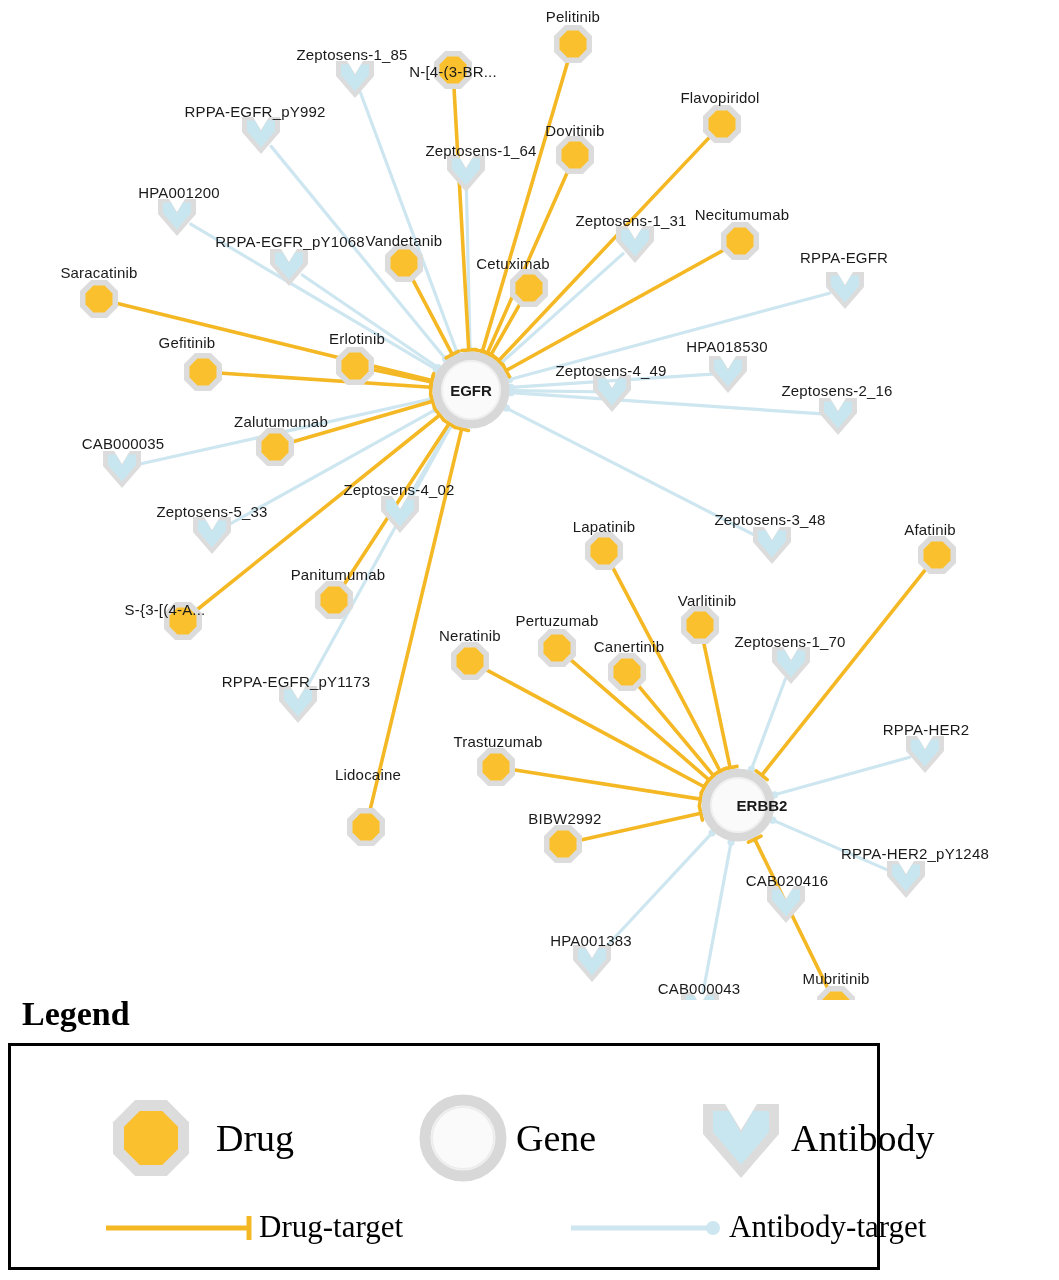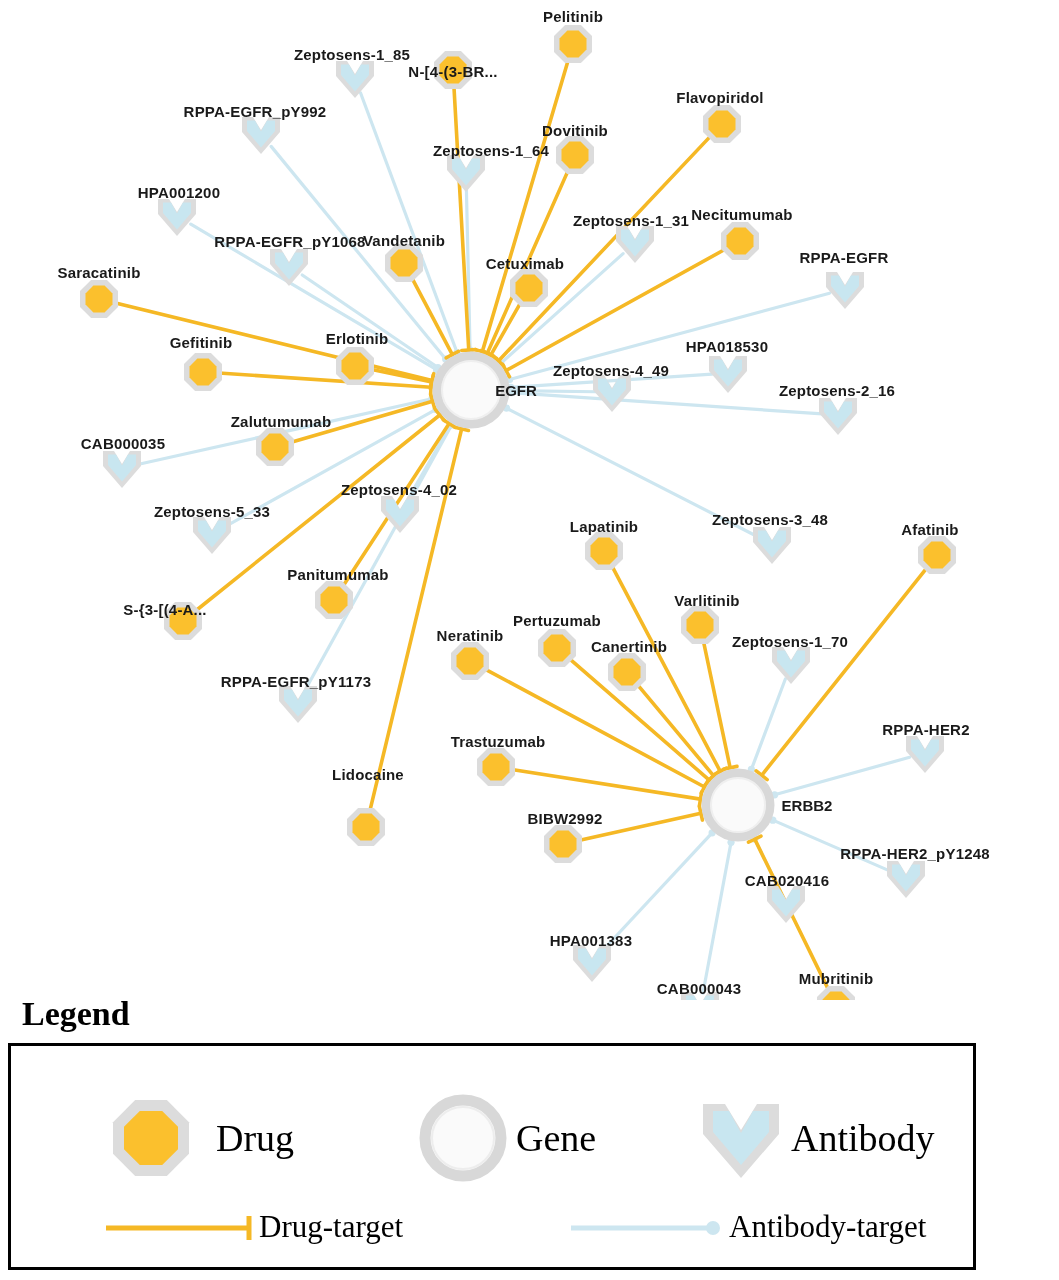--- a/index.html
+++ b/index.html
@@ -17,51 +17,50 @@
   #network {
     position: absolute;
     left: 0; top: 0;
     width: 1059px;
     height: 1000px;
   }
   .node-label {
     position: absolute;
     font-family: "Liberation Sans", sans-serif;
     font-size: 15px;
-    font-weight: bold;
+    font-weight: normal;
     color: #1a1a1a;
     white-space: nowrap;
     transform: translate(-50%, -50%);
     letter-spacing: 0.2px;
   }
   .gene-label {
     position: absolute;
     font-family: "Liberation Sans", sans-serif;
     font-size: 15px;
     font-weight: bold;
     color: #1a1a1a;
     white-space: nowrap;
     transform: translate(-50%, -50%);
-    margin-left: 45px;
   }
   
   #legend-title {
     position: absolute;
     left: 22px;
     top: 995px;
     font-family: "Liberation Serif", serif;
     font-size: 34px;
     font-weight: bold;
     color: #000;
   }
   #legend-box {
     position: absolute;
     left: 8px;
     top: 1043px;
-    width: 968px;
+    width: 872px;
     height: 227px;
     border: 3px solid #000;
     background: #fff;
     box-sizing: border-box;
   }
   .legend-text {
     position: absolute;
     font-family: "Liberation Serif", serif;
     font-size: 38px;
     color: #000;
@@ -319,21 +318,21 @@
         </g>
         <g transform="translate(738,805)">
           <circle r="32" fill="#F7F7F7" stroke="#D8D8D8" stroke-width="9"></circle>
           <circle r="27" fill="#FAFAFA" stroke="#EFEFEF" stroke-width="2"></circle>
         </g>
       </g>
   </svg>
   <div id="labels-layer">
       <div class="node-label" style="left: 352px; top: 54px;">Zeptosens-1_85</div>
       <div class="node-label" style="left: 255px; top: 111px;">RPPA-EGFR_pY992</div>
-      <div class="node-label" style="left: 491px; top: 150px;">Zeptosens-1_64</div>
+      <div class="node-label" style="left: 481px; top: 150px;">Zeptosens-1_64</div>
       <div class="node-label" style="left: 179px; top: 192px;">HPA001200</div>
       <div class="node-label" style="left: 631px; top: 220px;">Zeptosens-1_31</div>
       <div class="node-label" style="left: 290px; top: 241px;">RPPA-EGFR_pY1068</div>
       <div class="node-label" style="left: 844px; top: 257px;">RPPA-EGFR</div>
       <div class="node-label" style="left: 727px; top: 346px;">HPA018530</div>
       <div class="node-label" style="left: 611px; top: 370px;">Zeptosens-4_49</div>
       <div class="node-label" style="left: 837px; top: 390px;">Zeptosens-2_16</div>
       <div class="node-label" style="left: 123px; top: 443px;">CAB000035</div>
       <div class="node-label" style="left: 399px; top: 489px;">Zeptosens-4_02</div>
       <div class="node-label" style="left: 212px; top: 511px;">Zeptosens-5_33</div>
@@ -344,24 +343,24 @@
       <div class="node-label" style="left: 915px; top: 853px;">RPPA-HER2_pY1248</div>
       <div class="node-label" style="left: 787px; top: 880px;">CAB020416</div>
       <div class="node-label" style="left: 591px; top: 940px;">HPA001383</div>
       <div class="node-label" style="left: 699px; top: 988px;">CAB000043</div>
       <div class="node-label" style="left: 573px; top: 16px;">Pelitinib</div>
       <div class="node-label" style="left: 453px; top: 43px; margin-top: 28px;">N-[4-(3-BR...</div>
       <div class="node-label" style="left: 720px; top: 97px;">Flavopiridol</div>
       <div class="node-label" style="left: 575px; top: 130px;">Dovitinib</div>
       <div class="node-label" style="left: 742px; top: 214px;">Necitumumab</div>
       <div class="node-label" style="left: 404px; top: 240px;">Vandetanib</div>
-      <div class="node-label" style="left: 525px; top: 263px;">Cetuximab</div>
+      <div class="node-label" style="left: 513px; top: 263px;">Cetuximab</div>
       <div class="node-label" style="left: 99px; top: 272px;">Saracatinib</div>
       <div class="node-label" style="left: 357px; top: 338px;">Erlotinib</div>
-      <div class="node-label" style="left: 201px; top: 342px;">Gefitinib</div>
+      <div class="node-label" style="left: 187px; top: 342px;">Gefitinib</div>
       <div class="node-label" style="left: 281px; top: 421px;">Zalutumumab</div>
       <div class="node-label" style="left: 930px; top: 529px;">Afatinib</div>
       <div class="node-label" style="left: 604px; top: 526px;">Lapatinib</div>
       <div class="node-label" style="left: 707px; top: 600px;">Varlitinib</div>
       <div class="node-label" style="left: 338px; top: 574px;">Panitumumab</div>
       <div class="node-label" style="left: 165px; top: 609px;">S-{3-[(4-A...</div>
       <div class="node-label" style="left: 557px; top: 620px;">Pertuzumab</div>
       <div class="node-label" style="left: 470px; top: 635px;">Neratinib</div>
       <div class="node-label" style="left: 629px; top: 646px;">Canertinib</div>
       <div class="node-label" style="left: 498px; top: 741px;">Trastuzumab</div>

